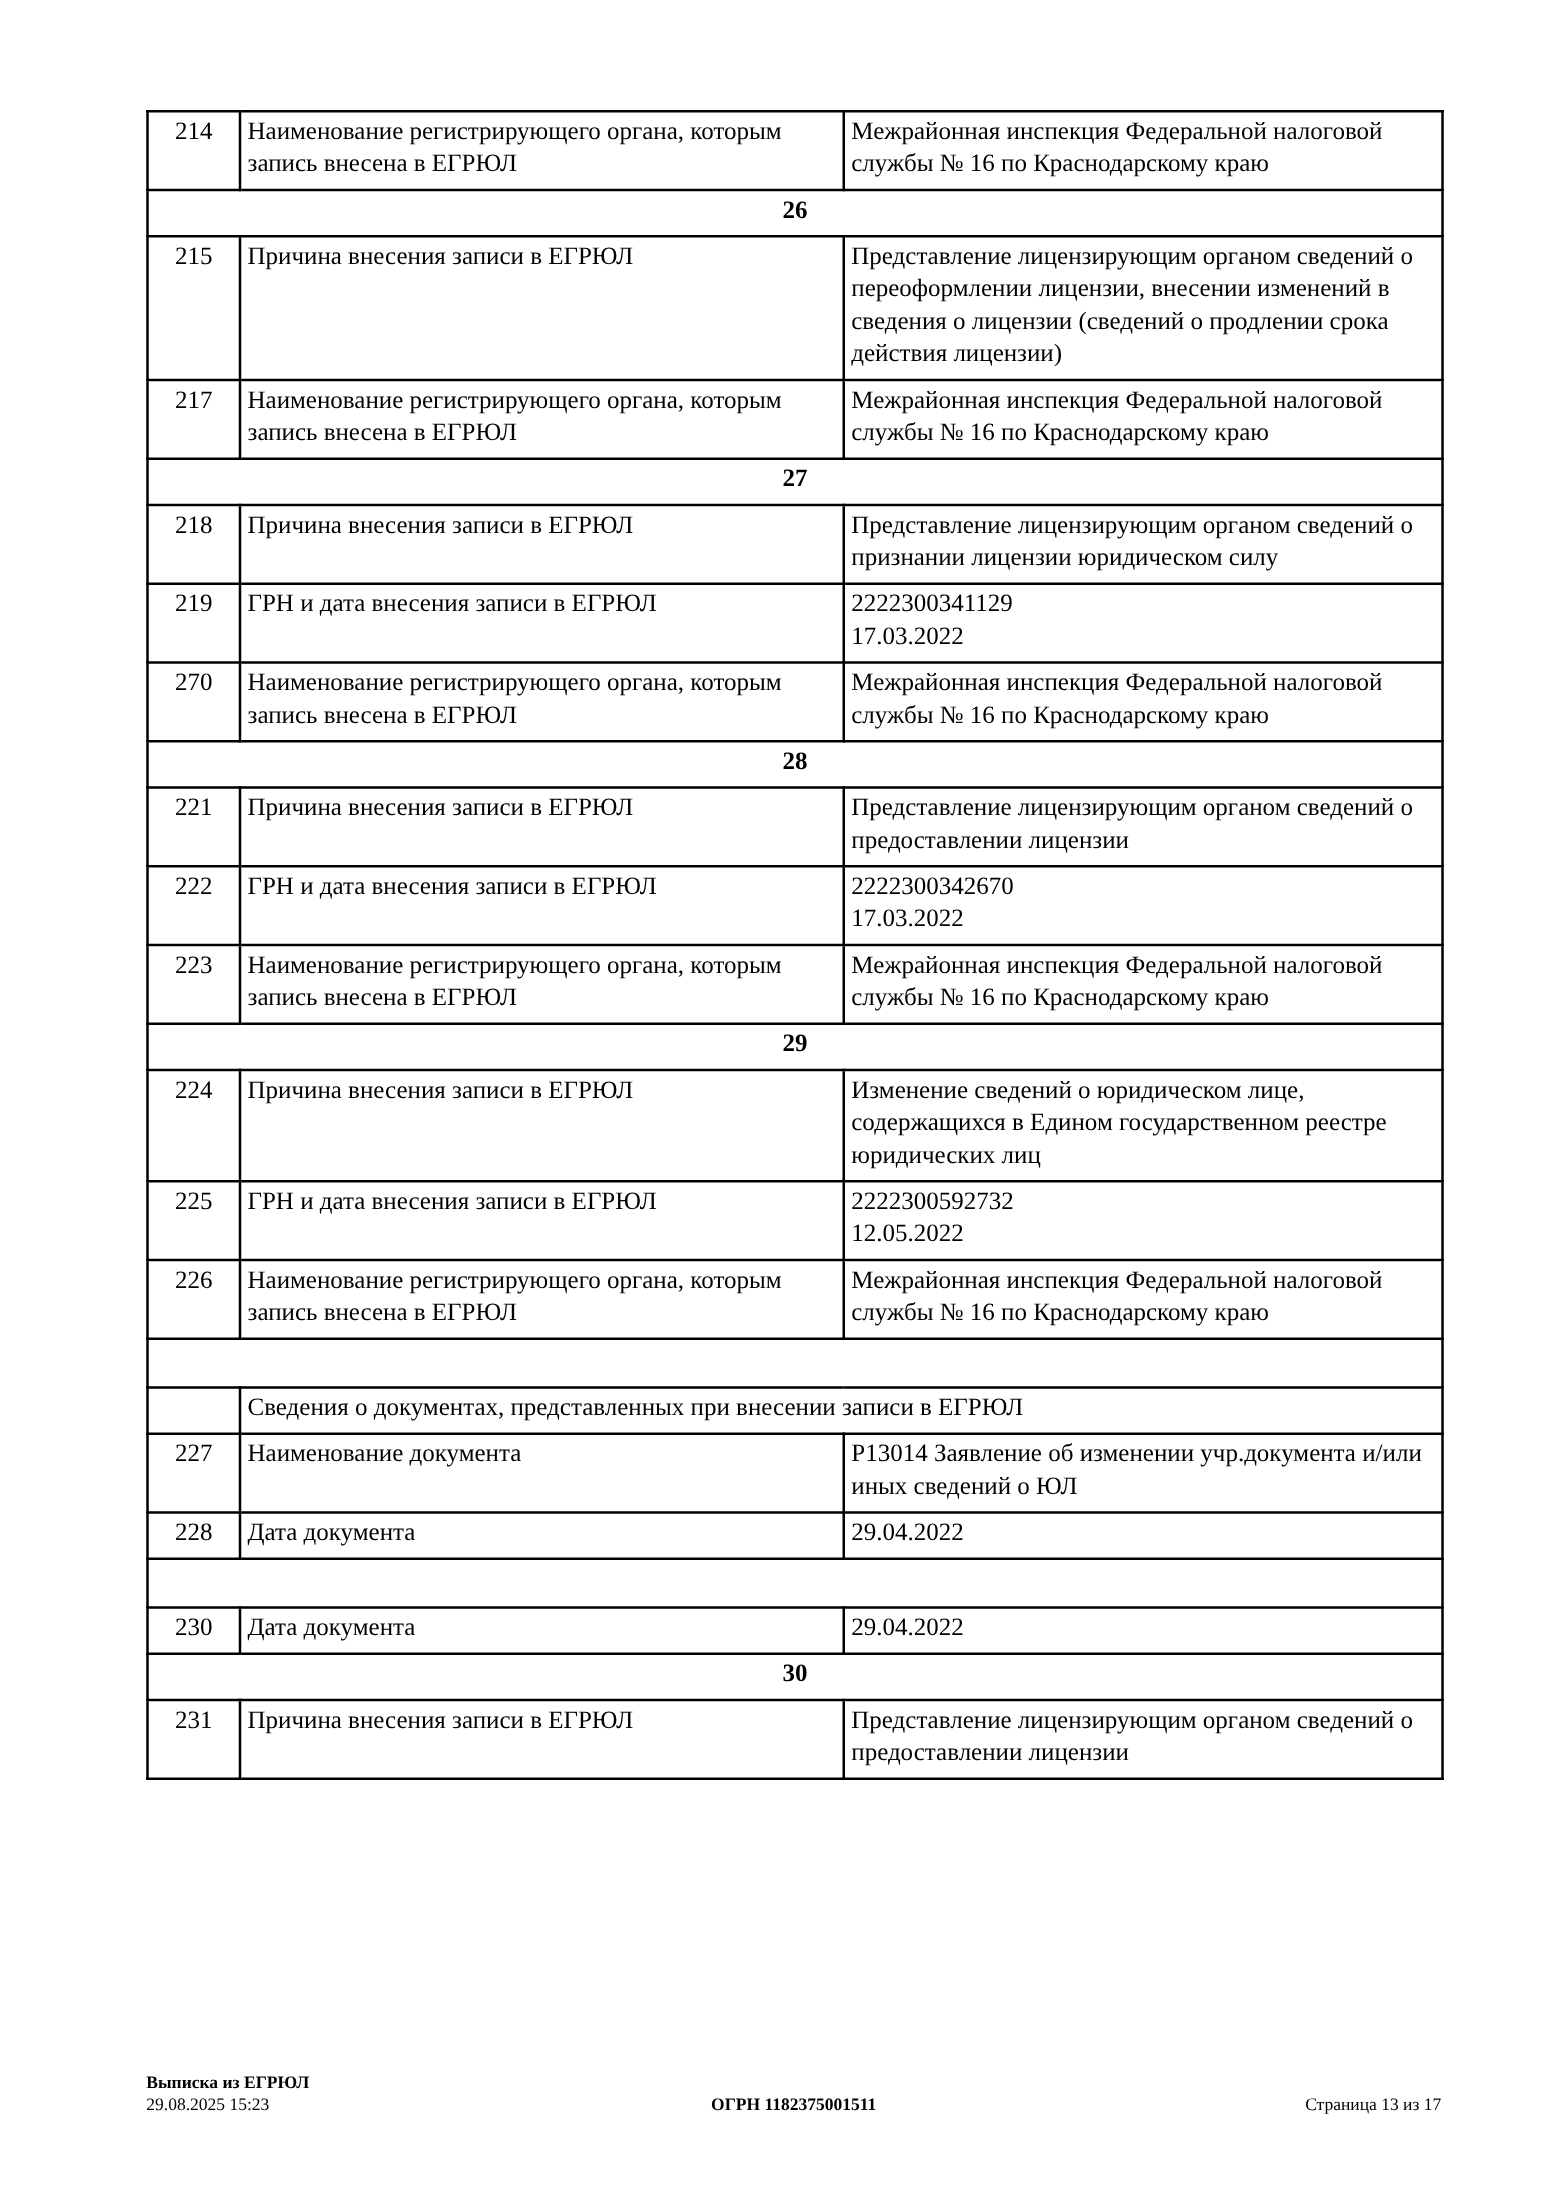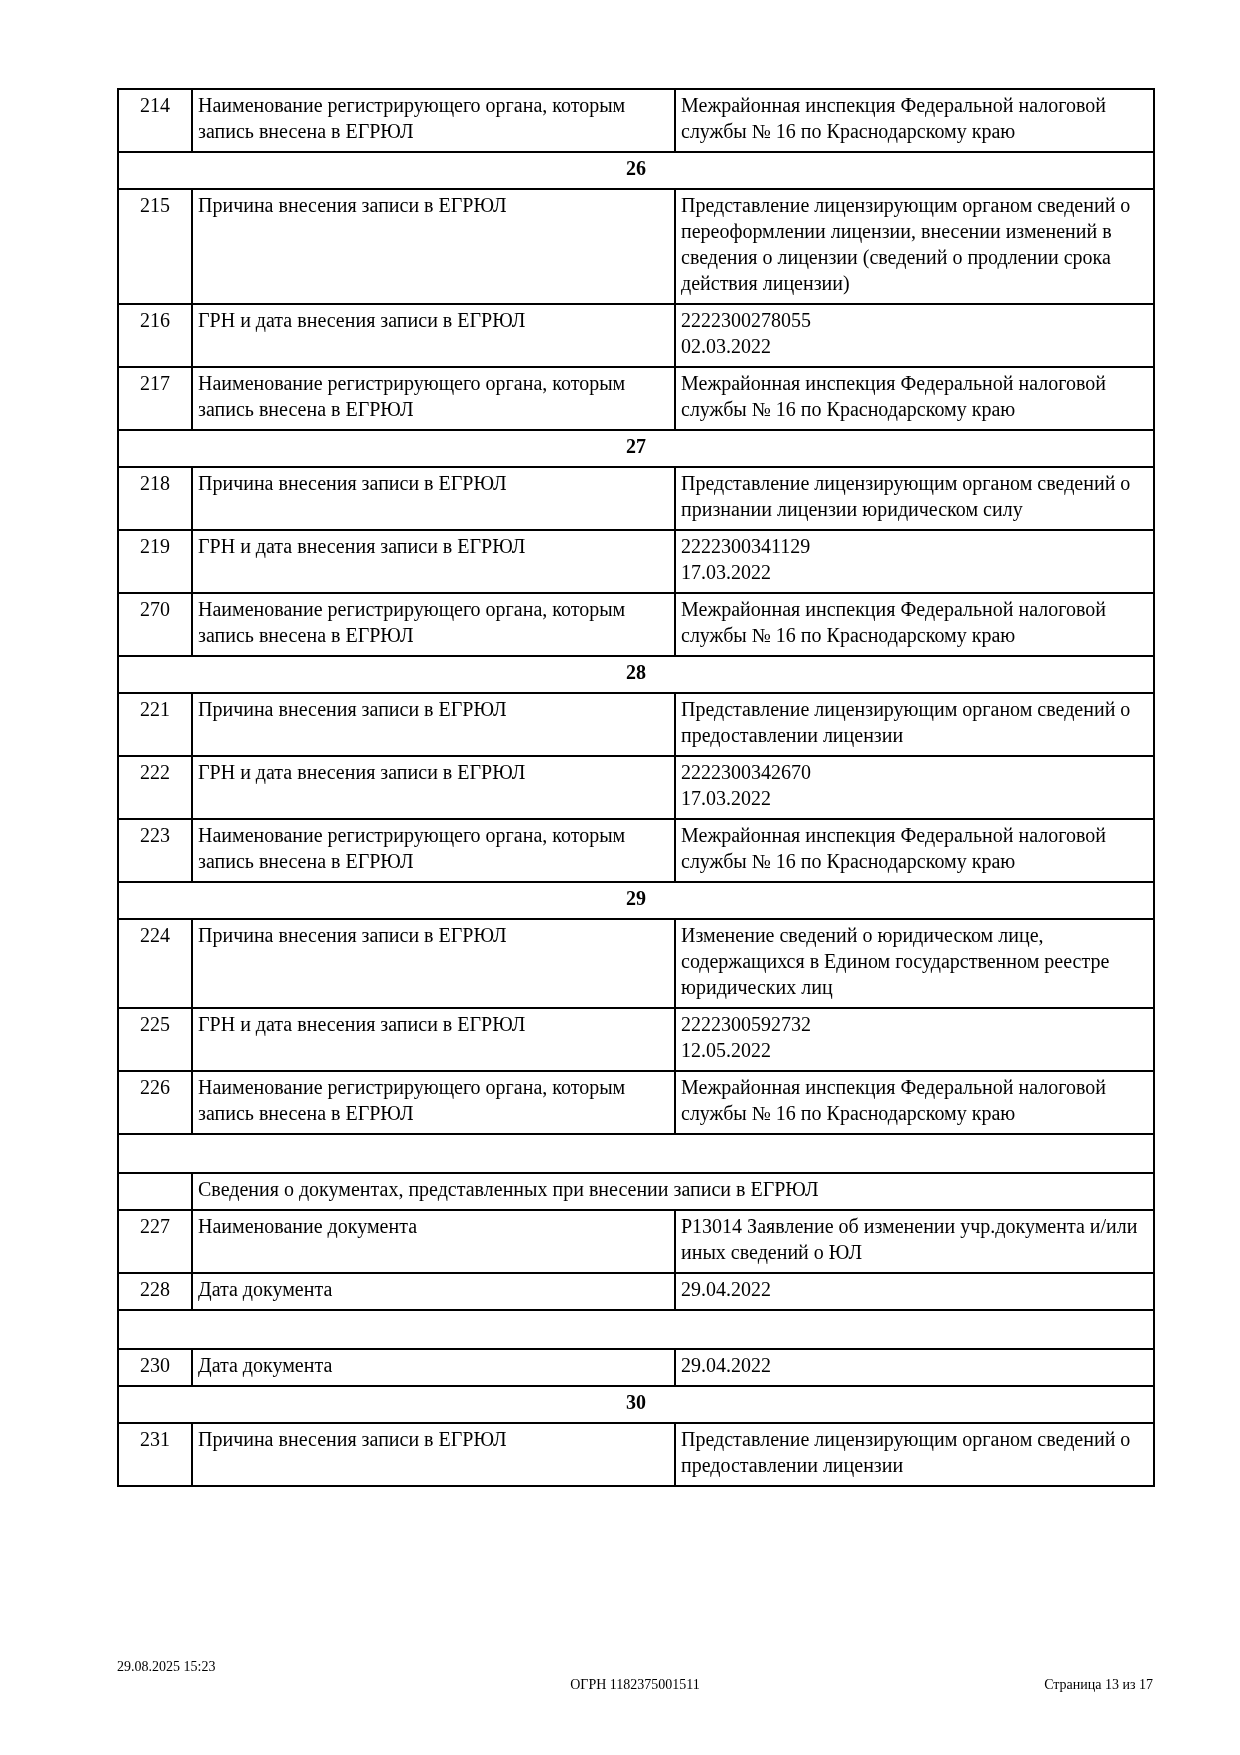--- a/index.html
+++ b/index.html
@@ -68,20 +68,21 @@
   }
   .footer .f-title {
     font-weight: bold;
   }
   .footer .f-center {
     position: absolute;
     left: 0;
     right: 0;
     top: 18px;
     text-align: center;
+    font-weight: bold;
   }
   .footer .f-right {
     position: absolute;
     right: 0;
     top: 18px;
     text-align: center;
   }
 </style>
 </head>
 <body>
@@ -102,26 +103,20 @@
         </tr>
         <tr>
           <td class="section" colspan="3">26</td>
         </tr>
         <tr>
           <td class="num">215</td>
           <td class="label">Причина внесения записи в ЕГРЮЛ</td>
           <td class="value">Представление лицензирующим органом сведений о переоформлении лицензии, внесении изменений в сведения о лицензии (сведений о продлении срока действия лицензии)</td>
         </tr>
         <tr>
-          <td class="num">216</td>
-          <td class="label">ГРН и дата внесения записи в ЕГРЮЛ</td>
-          <td class="value">2222300278055
-02.03.2022</td>
-        </tr>
-        <tr>
           <td class="num">217</td>
           <td class="label">Наименование регистрирующего органа, которым запись внесена в ЕГРЮЛ</td>
           <td class="value">Межрайонная инспекция Федеральной налоговой службы № 16 по Краснодарскому краю</td>
         </tr>
         <tr>
           <td class="section" colspan="3">27</td>
         </tr>
         <tr>
           <td class="num">218</td>
           <td class="label">Причина внесения записи в ЕГРЮЛ</td>
@@ -207,19 +202,20 @@
         <tr>
           <td class="num">231</td>
           <td class="label">Причина внесения записи в ЕГРЮЛ</td>
           <td class="value">Представление лицензирующим органом сведений о предоставлении лицензии</td>
         </tr>
       </tbody>
   </table>
 
   <div class="footer">
     <div class="f-left">
+      <div class="f-title">Выписка из ЕГРЮЛ</div>
       <div class="f-date">29.08.2025 15:23</div>
     </div>
     <div class="f-center">ОГРН 1182375001511</div>
     <div class="f-right">Страница 13 из 17</div>
   </div>
 
 </div>
 
 </body></html>

